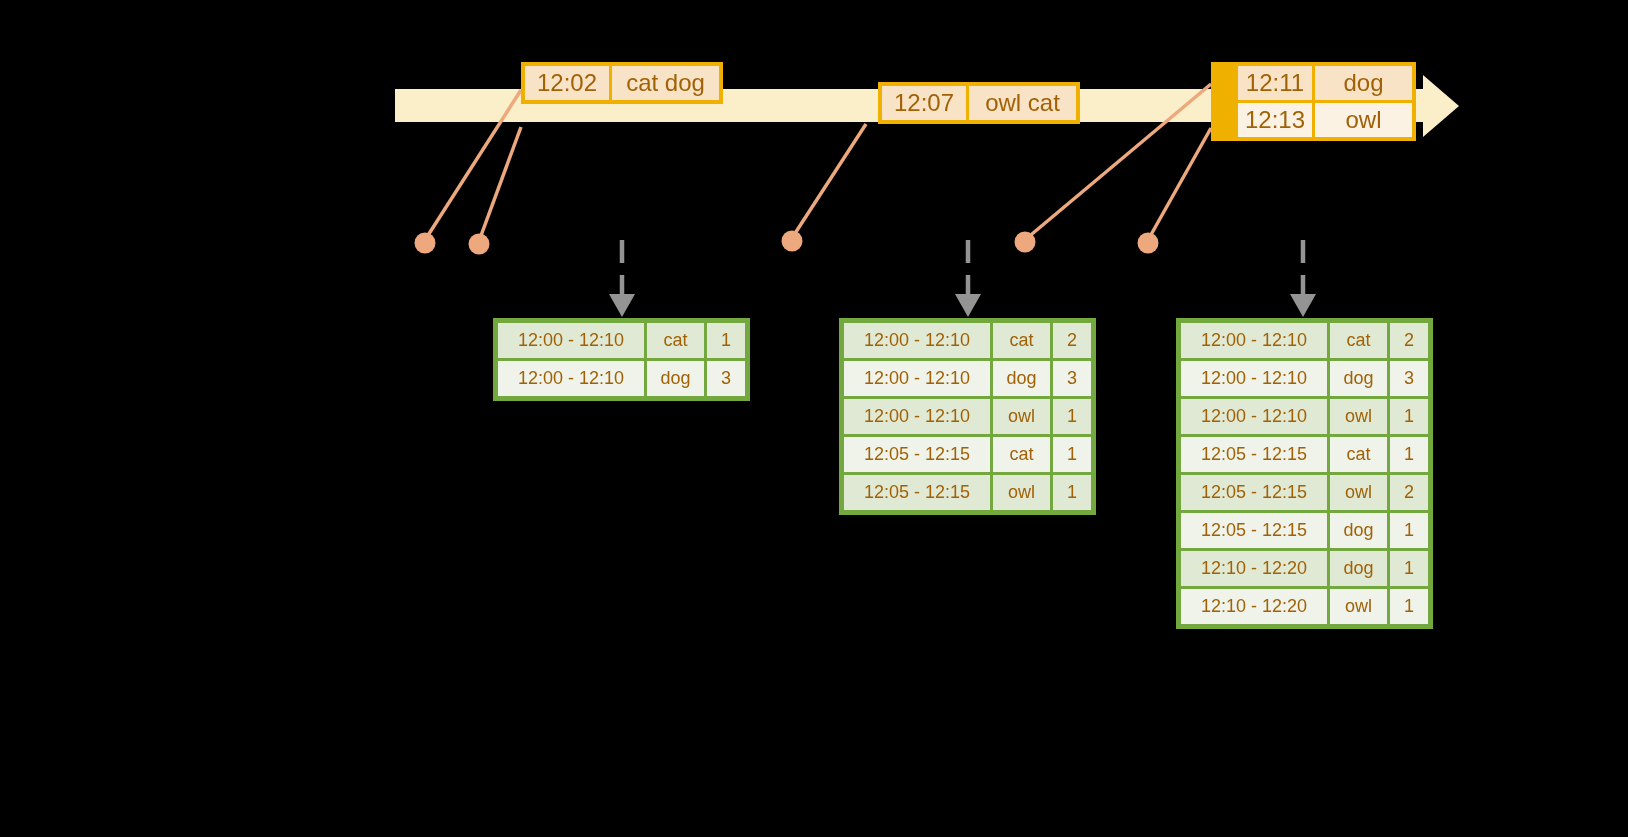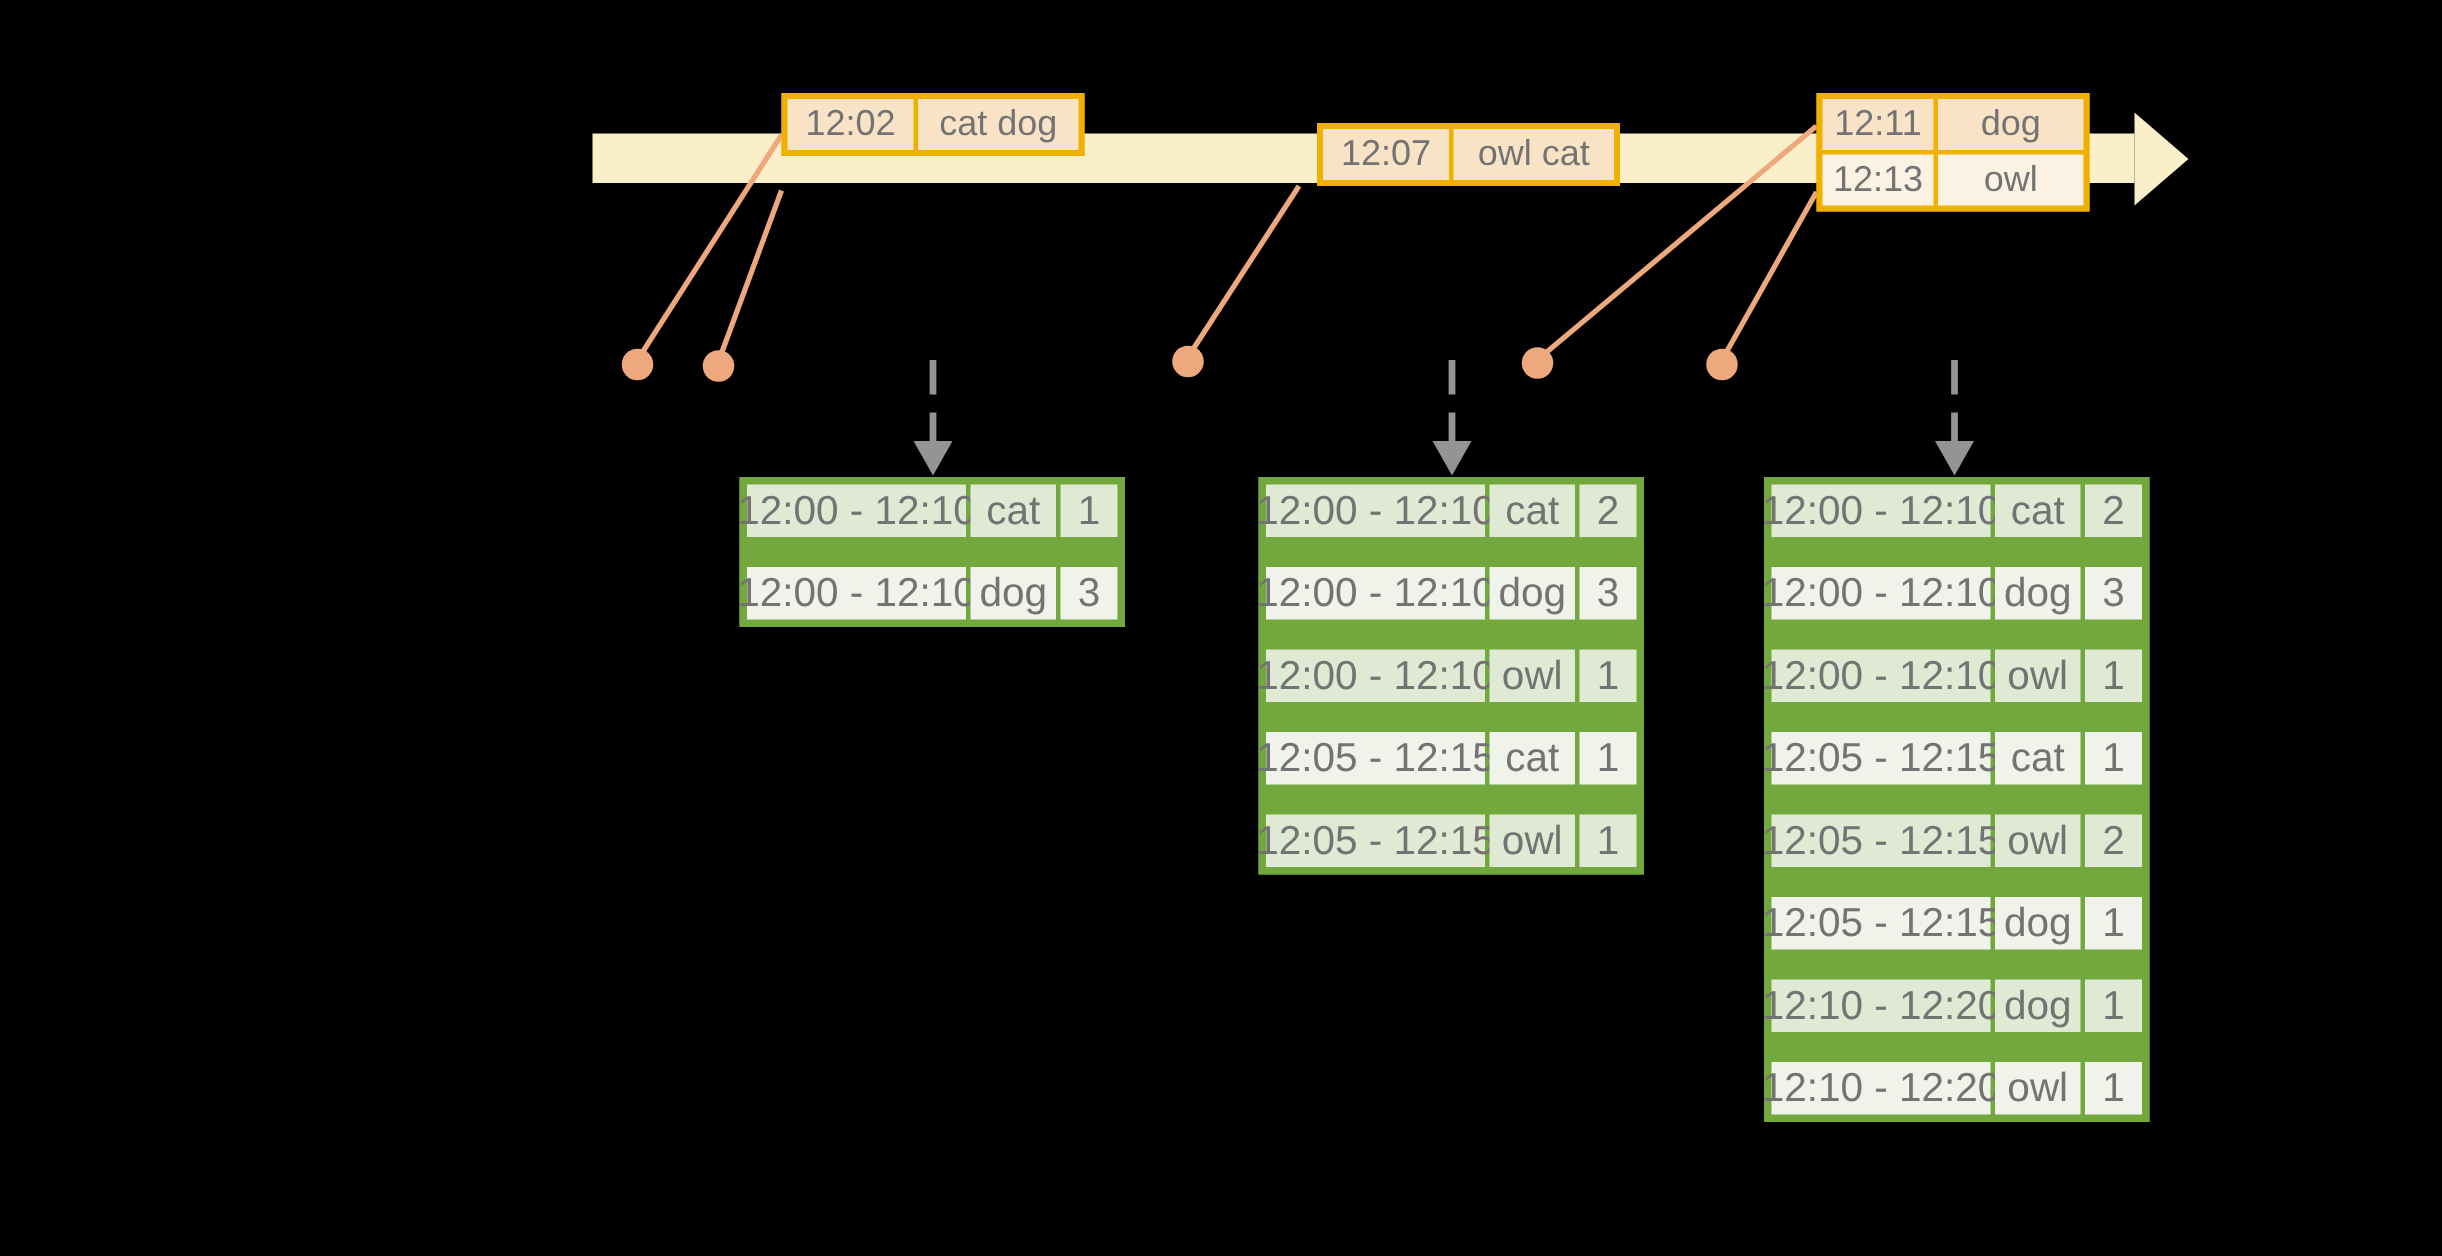--- a/index.html
+++ b/index.html
@@ -7,21 +7,21 @@
     padding: 0;
     background: #000000;
   }
   #canvas {
     position: relative;
     width: 1628px;
     height: 837px;
     background: #000000;
     overflow: hidden;
     font-family: "Liberation Sans", "DejaVu Sans", sans-serif;
-    color: #737373;
+    color: #a16207;
   }
   #overlay {
     position: absolute;
     left: 0; top: 0;
     width: 1628px; height: 837px;
   }
 
   
   .etable {
     position: absolute;
@@ -48,24 +48,24 @@
     white-space: nowrap;
   }
   .etable .row-even .cell { background: #f9e3c6; }
   .etable .row-odd  .cell { background: #fcf2e3; }
 
   
   .rtable {
     position: absolute;
     display: flex;
     flex-direction: column;
-    gap: 20px;
+    gap: 3px;
     border: 5px solid #72a83e;
     background: #72a83e;
-    font-size: 27px;
+    font-size: 18px;
   }
   .rtable .row {
     display: grid;
     grid-template-columns: 146px 57px 38px;
     gap: 3px;
   }
   .rtable .cell {
     height: 35px;
     display: flex;
     align-items: center;
@@ -129,21 +129,21 @@
     </div>
 
   <div class="etable" style="left:866px; top:82px;margin-left:12px;">
 
       <div class="row row-even">
         <div class="cell">12:07</div>
         <div class="cell">owl cat</div>
       </div>
     </div>
 
-  <div class="etable narrow" style="left:1211px; top:62px;">
+  <div class="etable narrow" style="left:1211px; top:62px;padding-left:23px;">
 
       <div class="row row-even">
         <div class="cell">12:11</div>
         <div class="cell">dog</div>
       </div>
 
       <div class="row row-odd">
         <div class="cell">12:13</div>
         <div class="cell">owl</div>
       </div>

